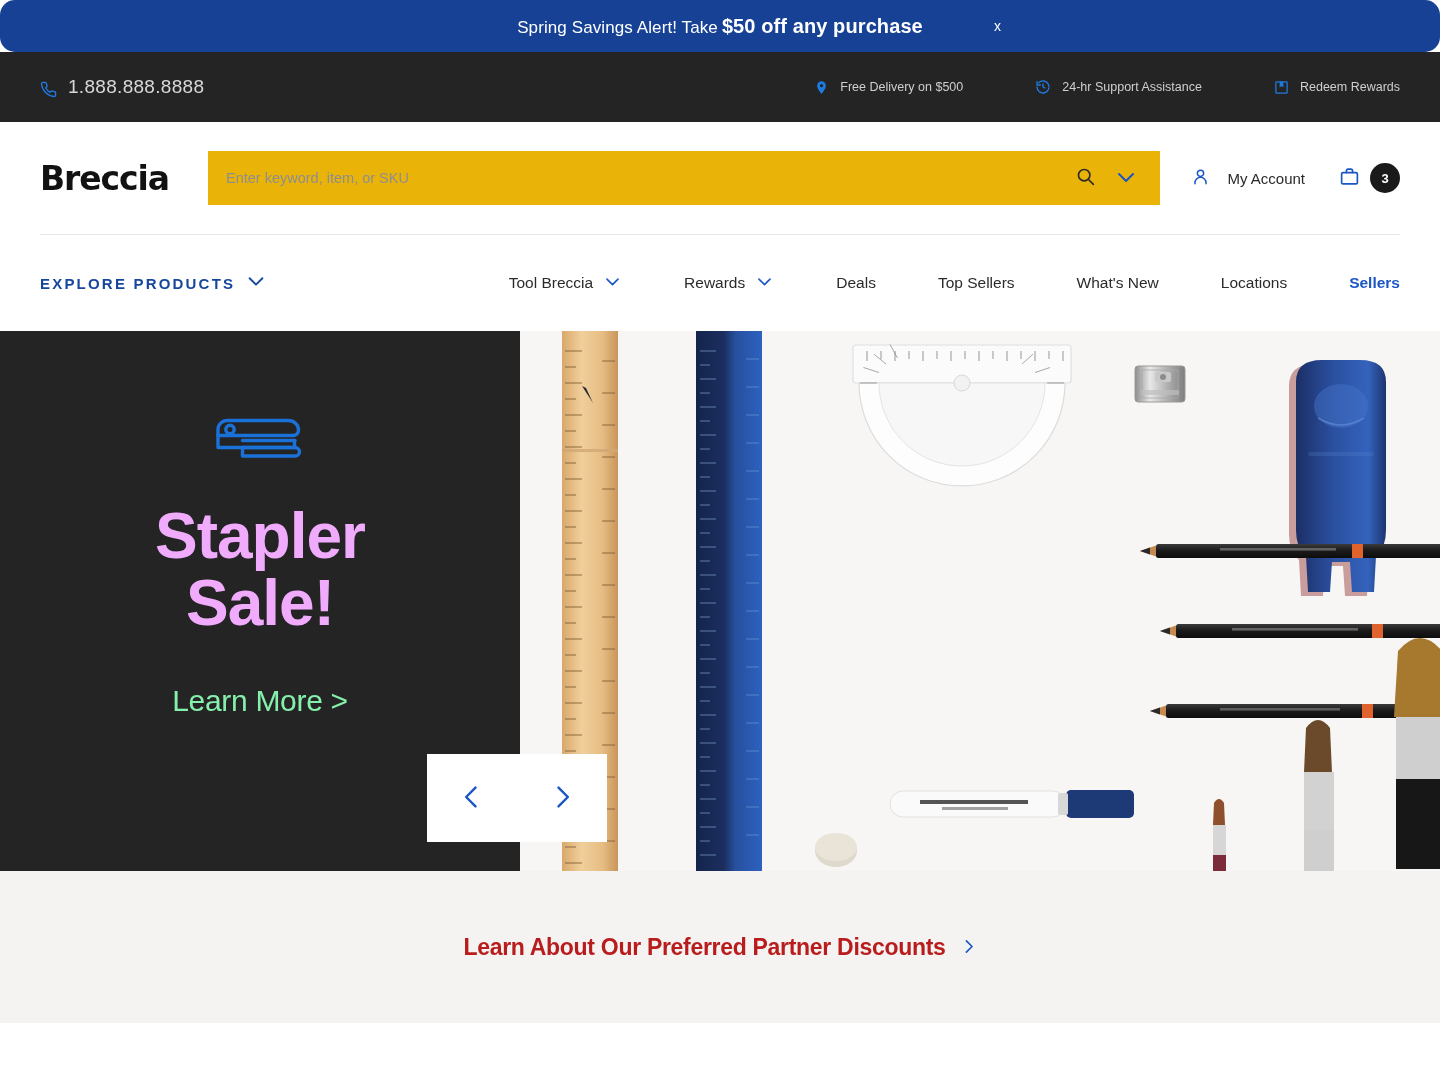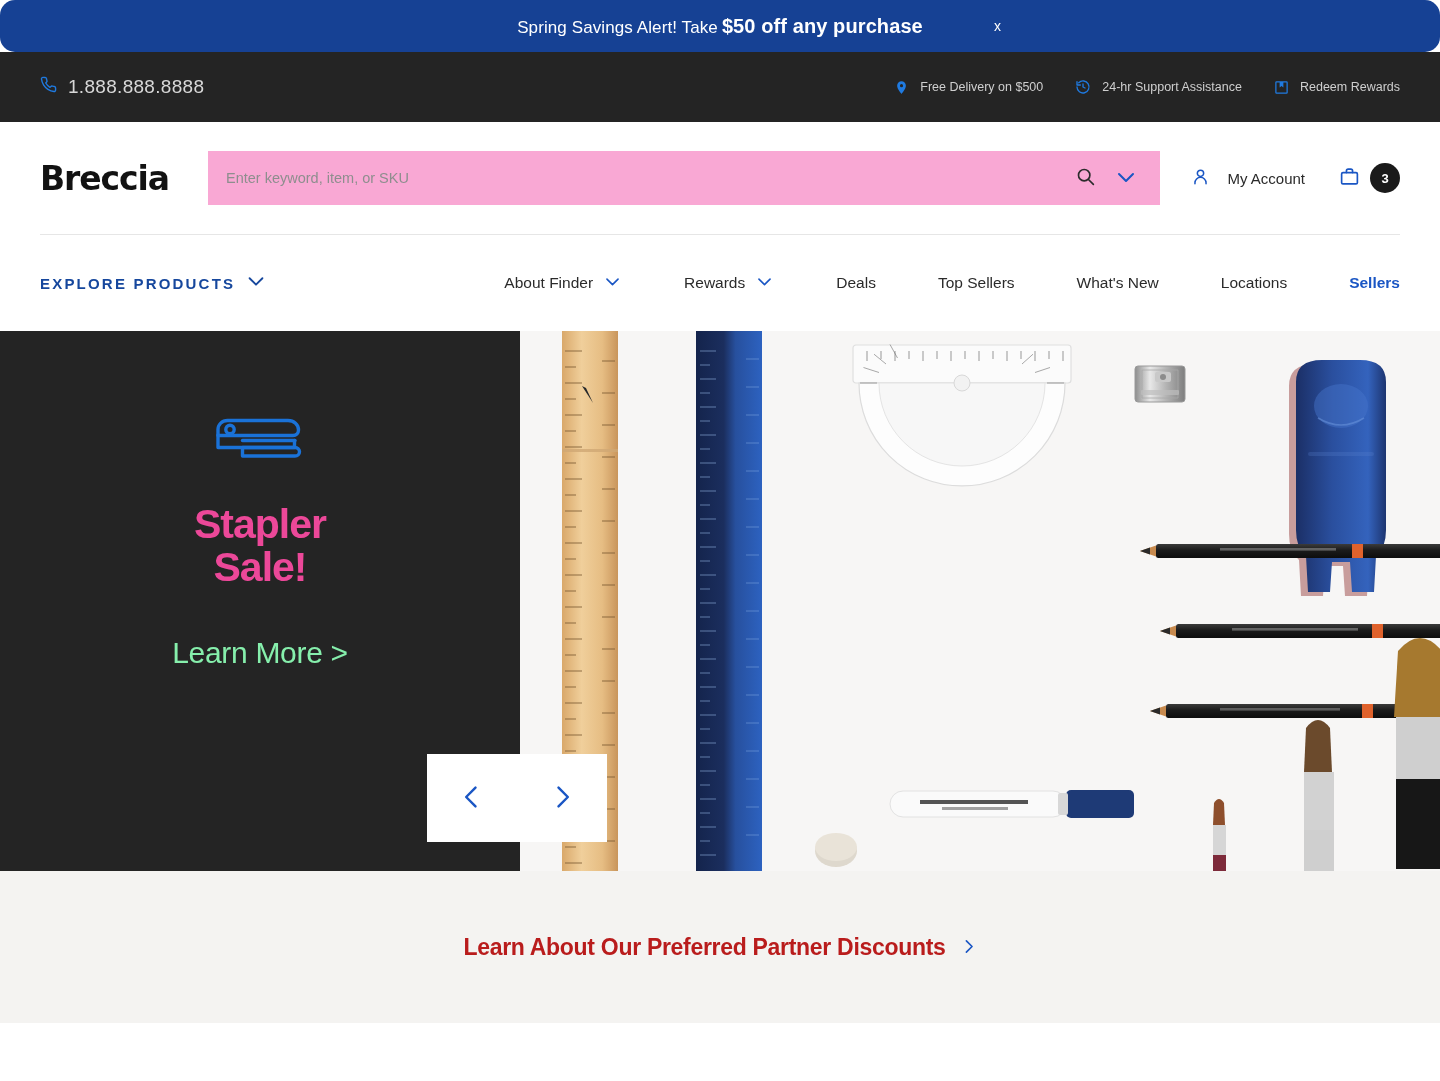--- a/index.html
+++ b/index.html
@@ -52,34 +52,34 @@
   
   .utility-bar {
     height: 70px;
     background: #242424;
     display: flex;
     align-items: center;
     padding: 0 40px 0 40px;
   }
   .phone-block {
     display: flex;
-    align-items: flex-start;
+    align-items: flex-end;
     gap: 11px;
     cursor: pointer;
   }
   .phone-number {
     color: #d8d8d8;
     font-size: 19px;
     letter-spacing: .3px;
   }
   .utility-links {
     margin-left: auto;
     display: flex;
     align-items: center;
-    gap: 32px;
+    gap: 72px;
   }
   .utility-link {
     display: flex;
     align-items: center;
     gap: 11px;
     color: #cfcfcf;
     font-size: 12.5px;
     cursor: pointer;
     white-space: nowrap;
   }
@@ -100,21 +100,21 @@
     letter-spacing: -1.1px;
     color: #121212;
     cursor: pointer;
     width: 168px;
     flex-shrink: 0;
   }
   .search-wrap {
     position: relative;
     width: 952px;
     height: 54px;
-    background: #f9a8d4;
+    background: #eab308;
     display: flex;
     align-items: center;
     flex-shrink: 0;
   }
   .search-input {
     flex: 1;
     height: 100%;
     border: none;
     outline: none;
     background: transparent;
@@ -220,22 +220,22 @@
     background: #242424;
     display: flex;
     flex-direction: column;
     align-items: center;
     justify-content: flex-start;
     padding-top: 84px;
     flex-shrink: 0;
   }
   .hero-icon { margin-bottom: 32px; }
   .hero-title {
-    color: #ec4899;
-    font-size: 41px;
+    color: #f0abfc;
+    font-size: 64px;
     font-weight: 700;
     line-height: 1.04;
     text-align: center;
     letter-spacing: -1px;
   }
   .hero-cta {
     margin-top: 48px;
     color: #86efac;
     font-size: 30px;
     font-weight: 400;
@@ -399,21 +399,21 @@
       <svg width="22" height="22" viewBox="0 0 24 24" fill="none" stroke="#16479d" stroke-width="2" stroke-linecap="round" stroke-linejoin="round">
         <polyline points="5 9 12 16 19 9"></polyline>
       </svg>
     </span>
   </div>
 
   <div class="nav-spacer"></div>
 
   <div class="nav-rest">
     <div class="nav-item">
-      <span>About Finder</span>
+      <span>Tool Breccia</span>
       <span>
         <svg width="19" height="19" viewBox="0 0 24 24" fill="none" stroke="#1a56c4" stroke-width="2" stroke-linecap="round" stroke-linejoin="round">
             <polyline points="5 9 12 16 19 9"></polyline>
           </svg>
       </span>
     </div>
     <div class="nav-item">
       <span>Rewards</span>
       <span>
         <svg width="19" height="19" viewBox="0 0 24 24" fill="none" stroke="#1a56c4" stroke-width="2" stroke-linecap="round" stroke-linejoin="round">

